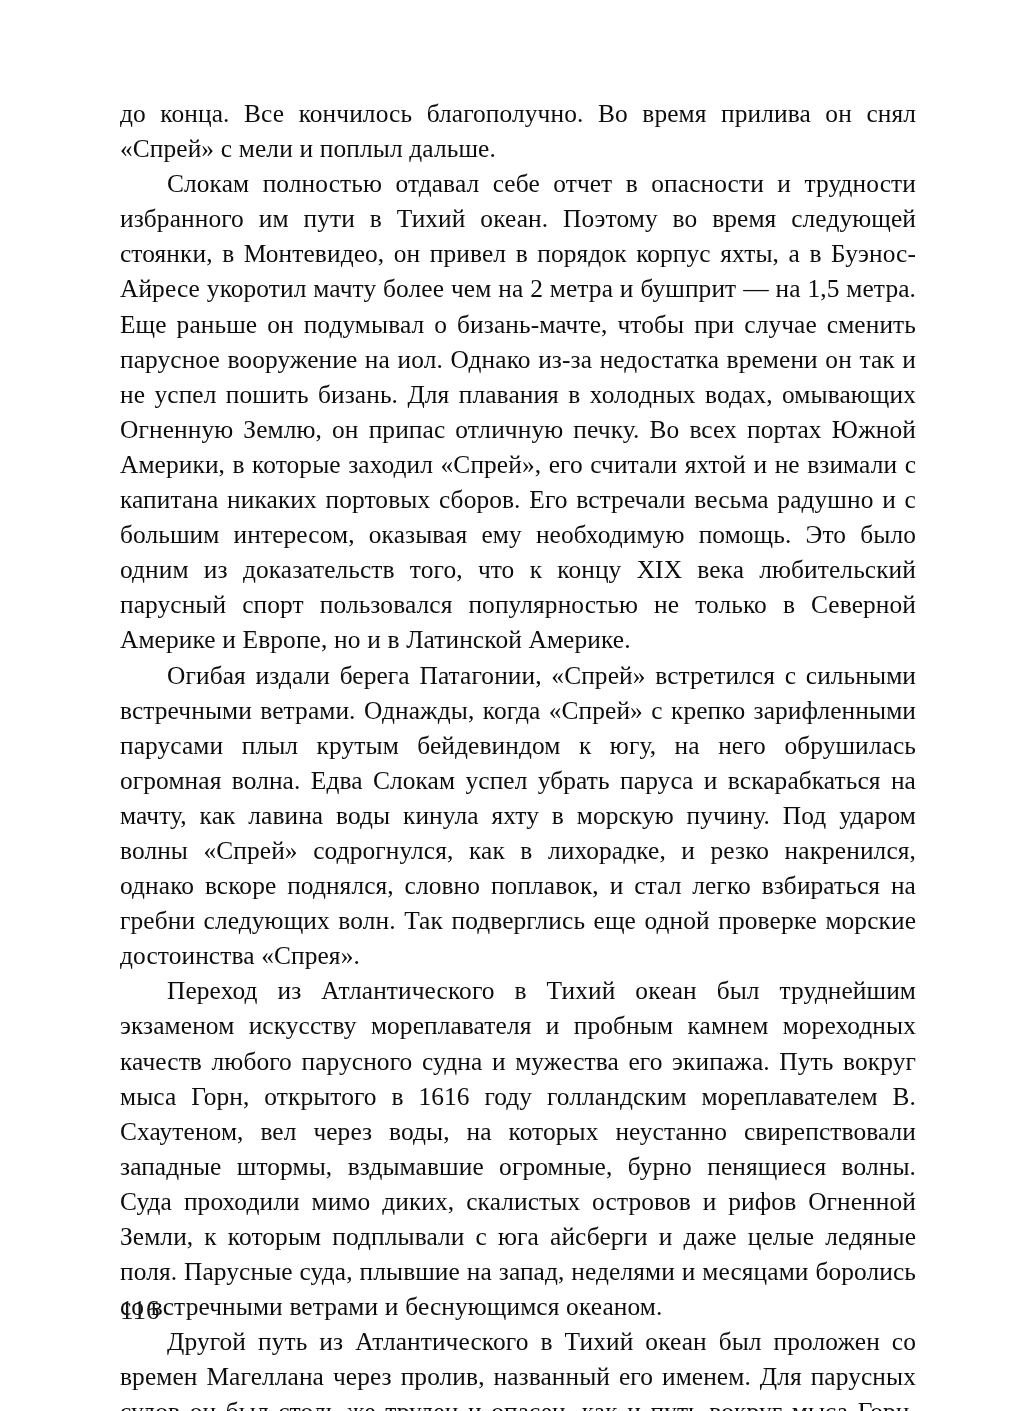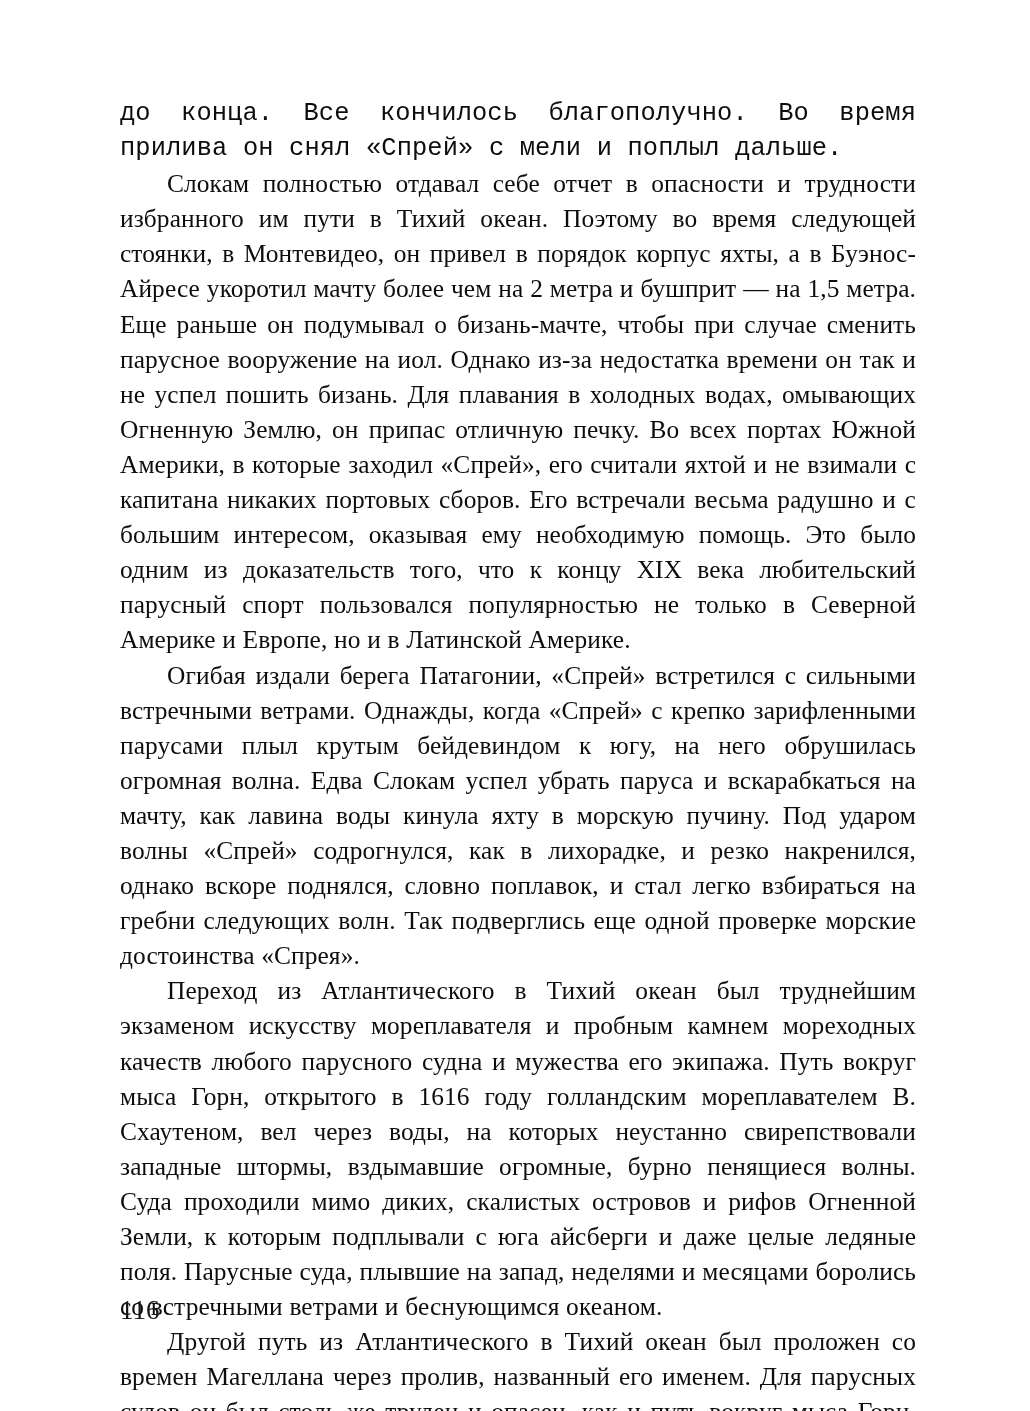--- a/index.html
+++ b/index.html
@@ -36,21 +36,20 @@
     text-indent: 47px;
     -webkit-font-smoothing: none;
     letter-spacing: 0.1px;
     word-spacing: 0.2px;
     hyphens: none;
   }
 
   
   .paragraph.continuation {
     text-indent: 0;
-    font-family: Liberation Mono, monospace;
   }
 
   .page-number {
     position: absolute;
     left: 120px;
     top: 1297px;
     font-family: "Liberation Serif", "DejaVu Serif", serif;
     font-size: 27px;
     line-height: 1;
     color: #151515;

